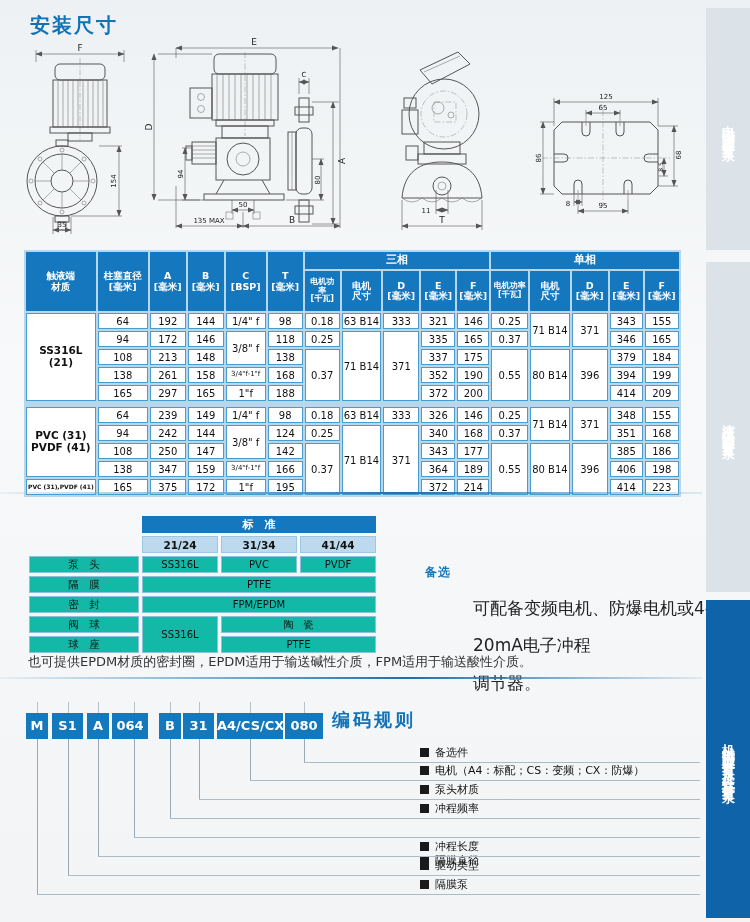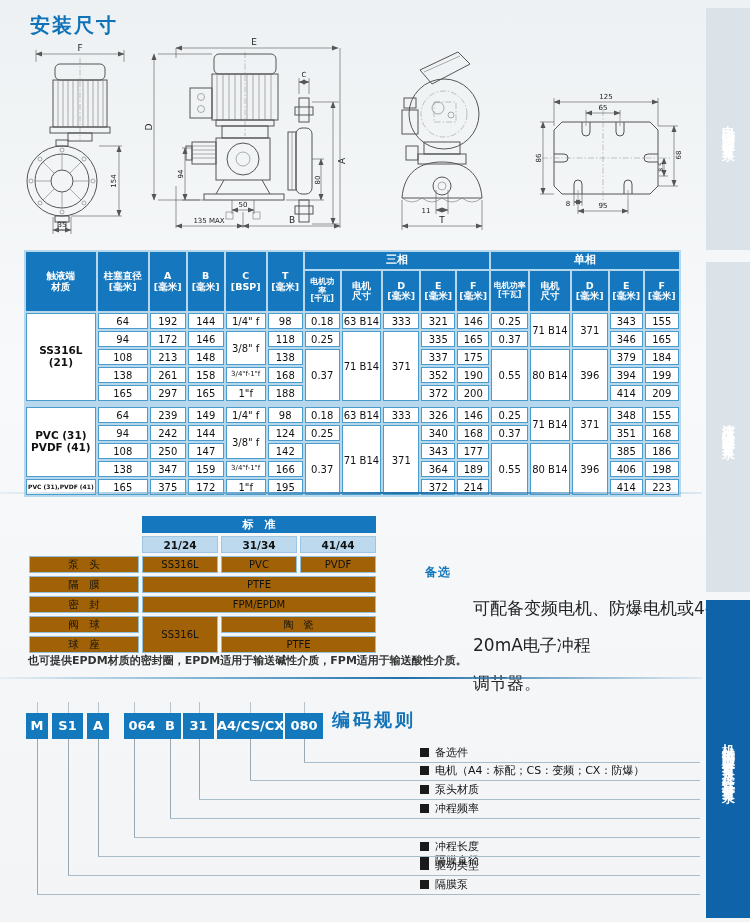--- a/index.html
+++ b/index.html
@@ -26,27 +26,27 @@
     font-size:9.5px;white-space:pre-line;}
   table.dim td.g{font-size:11px;height:15px;}
   table.dim td.s{font-size:8px;}
   table.dim tr.hr2 td{height:38px;}
   table.dim td.mat{font-weight:bold;font-size:10.5px;white-space:pre-line;}
   table.dim td.tiny{font-size:7px;}
   table.dim td.tiny2{font-size:6px;font-weight:bold;}
   table.dim td.sp{background:transparent;border:none;height:2px;padding:0;}
   
   table.std{position:absolute;left:26px;top:513px;border-collapse:separate;border-spacing:3px;table-layout:fixed;}
-  table.std td{background:#a16207;border:1px solid #8fc0de;text-align:center;vertical-align:middle;
+  table.std td{background:#14b8a6;border:1px solid #8fc0de;text-align:center;vertical-align:middle;
     font-size:10px;height:15px;padding:0 2px;color:#111;}
   table.std td.hdr{background:#1577bd;border-color:#1577bd;color:#fff;font-weight:bold;font-size:11px;margin-left:38px;}
   table.std td.sub{background:#bcd9ed;border-color:#9cc6e2;font-weight:bold;font-size:10.5px;}
   table.std td.lbl{font-size:10.5px;}
   table.std td.blank{background:transparent;border:none;}
-  .footnote{position:absolute;left:28px;top:653px;font-size:11px;color:#333;font-weight:bold;}
+  .footnote{position:absolute;left:28px;top:653px;font-size:13px;color:#333;}
   
   .opt-title{position:absolute;left:425px;top:564px;font-size:12px;font-weight:bold;color:#1478bd;letter-spacing:1px;}
   .opt-body{position:absolute;left:425px;top:590px;width:262px;font-size:17px;line-height:2.2;
     color:#222;white-space:pre-line;margin-left:48px;}
   
   .divider{position:absolute;left:0;width:702px;height:2px;
     background:linear-gradient(90deg,rgba(160,195,217,.15),#6aa6cc 35%,#1f6fa8 58%,rgba(160,195,217,.25));}
   
   .code-title{position:absolute;left:332px;top:708px;font-size:18px;font-weight:bold;color:#1273b8;letter-spacing:3px;}
   .code-block{position:absolute;top:713px;height:26px;line-height:26px;background:#1478bd;color:#fff;
@@ -515,21 +515,21 @@
 <div id="coding">
     <div class="code-block" style="left: 26px; width: 22px;">M</div>
     <div class="code-tick" style="left: 37px; top: 702px; height: 11px;"></div>
     <div class="vline" style="left: 37px; top: 739px; height: 155px;"></div>
     <div class="code-block" style="left: 52px; width: 31px;">S1</div>
     <div class="code-tick" style="left: 68px; top: 702px; height: 11px;"></div>
     <div class="vline" style="left: 68px; top: 739px; height: 136px;"></div>
     <div class="code-block" style="left: 87px; width: 22px;">A</div>
     <div class="code-tick" style="left: 98px; top: 702px; height: 11px;"></div>
     <div class="vline" style="left: 98px; top: 739px; height: 117px;"></div>
-    <div class="code-block" style="left: 124px; width: 36px;">064</div>
+    <div class="code-block" style="left: 112px; width: 36px;">064</div>
     <div class="code-tick" style="left: 134px; top: 702px; height: 11px;"></div>
     <div class="vline" style="left: 134px; top: 739px; height: 98px;"></div>
     <div class="code-block" style="left: 159px; width: 22px;">B</div>
     <div class="code-tick" style="left: 170px; top: 702px; height: 11px;"></div>
     <div class="vline" style="left: 170px; top: 739px; height: 79px;"></div>
     <div class="code-block" style="left: 183px; width: 31px;">31</div>
     <div class="code-tick" style="left: 199px; top: 702px; height: 11px;"></div>
     <div class="vline" style="left: 199px; top: 739px; height: 60px;"></div>
     <div class="code-block" style="left: 217px; width: 66px;">A4/CS/CX</div>
     <div class="code-tick" style="left: 250px; top: 702px; height: 11px;"></div>

